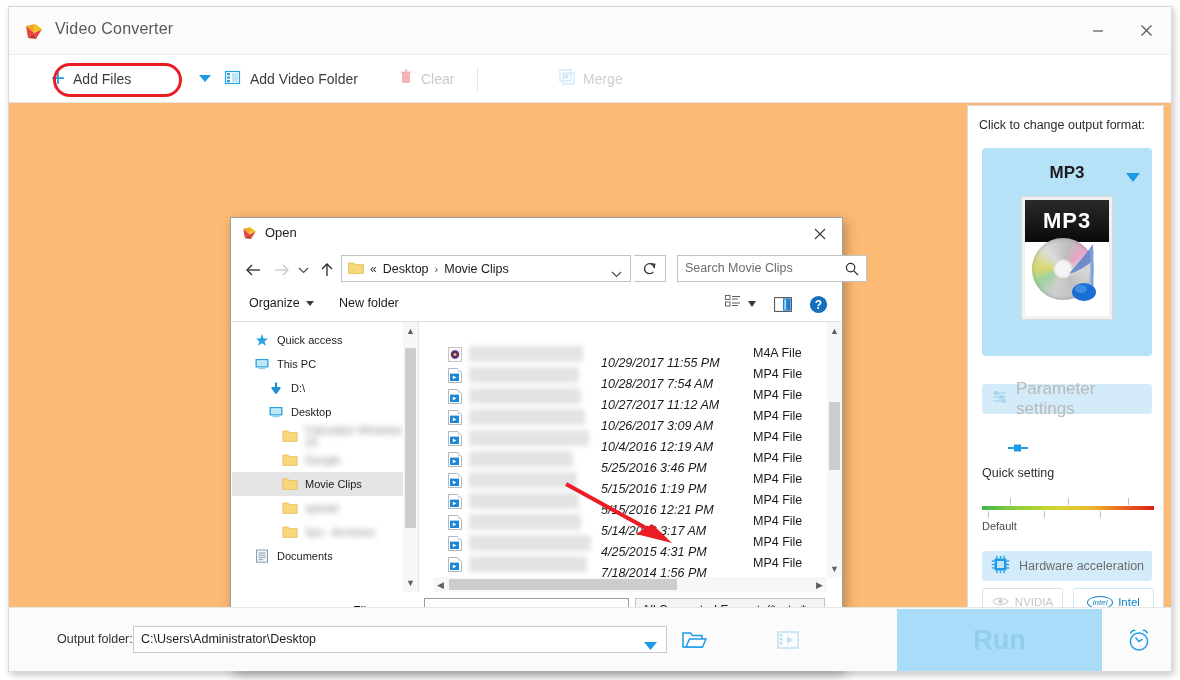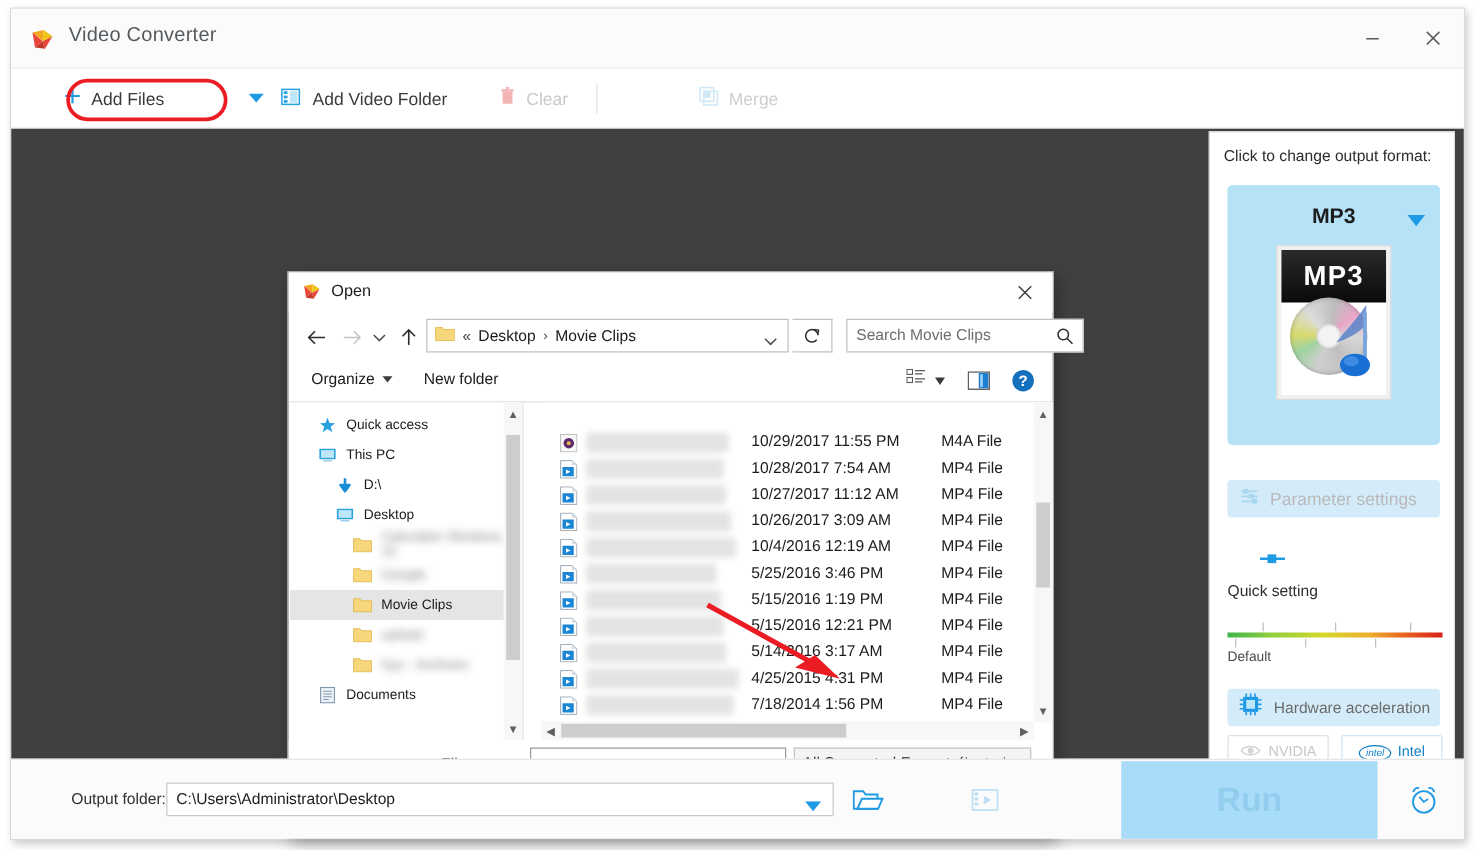--- a/index.html
+++ b/index.html
@@ -65,21 +65,21 @@
   }
   .caret-down {
     width: 0; height: 0;
     border-left: 6px solid transparent; border-right: 6px solid transparent;
     border-top: 7px solid #1e9ae5;
   }
 
   
   #body-area {
     position: absolute; left: 0; top: 96px; right: 0; bottom: 64px;
-    background: #404040;
+    background: #fdba74;
   }
 
   
   #right-panel {
     position: absolute; right: 7px; top: 2px;
     width: 197px; height: 508px;
     background: #fff;
     border: 1px solid #dcdcdc;
   }
   #output-format-label {
@@ -123,21 +123,21 @@
   #thumb-note {
     position:absolute; right:6px; top:40px; width:40px; height:70px;
   }
 
   #parameter-settings {
     position: absolute; left: 14px; top: 278px;
     width: 170px; height: 30px;
     background: #d4ecfa; border-radius: 3px;
     display:flex; align-items:center; gap:8px; padding-left:10px;
   }
-  #parameter-settings .ps-label { font-size:14px; color:#b9b9b9; }
+  #parameter-settings .ps-label { font-size:17px; color:#b9b9b9; }
 
   #quick-setting {
     position: absolute; left: 14px; top: 334px;
     display:flex; align-items:center; gap:8px;flex-direction:column;
   }
   #quick-setting .qs-label { font-size:12.5px; color:#2f2f2f; }
 
   #quality-slider { position:absolute; left:14px; top:390px; width:172px; height:34px; }
   #quality-bar {
     position:absolute; left:0; top:10px; width:172px; height:4px;
@@ -261,21 +261,21 @@
   
   #file-pane { position:absolute; left:202px; top:0; right:0; bottom:0; background:#fff; }
   #file-head { position:absolute; left:0; top:0; right:0; height:22px; }
   .col-head { position:absolute; top:3px; font-size:12.5px; color:#1b1b1b; }
   .col-div { position:absolute; top:2px; width:1px; height:17px; background:#e2e2e2; }
   #sort-chev { position:absolute; left:152px; top:-5px; color:#4a4a4a; }
 
   .file-row { position:absolute; left:0; right:0; height:21px; }
   .file-icon { position:absolute; left:15px; top:3px; width:14px; height:15px; }
   .file-name { position:absolute; left:36px; top:2px; height:16px; border-radius:2px; }
-  .file-date { position:absolute; left:168px; top:2px; font-size:12.5px; color:#1b1b1b; white-space:nowrap; }
+  .file-date { position:absolute; left:168px; top:12px; font-size:12.5px; color:#1b1b1b; white-space:nowrap;font-style:italic; }
   .file-type { position:absolute; left:320px; top:2px; font-size:12.5px; color:#1b1b1b; white-space:nowrap; }
 
   #file-vscroll { position:absolute; right:0; top:0; width:15px; bottom:14px; background:#f7f7f7; }
   #file-vsb-thumb { position:absolute; left:2px; top:80px; width:11px; height:68px; background:#cdcdcd; }
   #file-hscroll { position:absolute; left:0; right:15px; bottom:0; height:15px; background:#f7f7f7; }
   #file-hsb-thumb { position:absolute; left:16px; top:2px; width:228px; height:11px; background:#cdcdcd; }
   .hsb-arrow { position:absolute; top:0; width:15px; height:15px; display:flex; align-items:center; justify-content:center; color:#606060; font-size:9px;}
 
   
   #dlg-footer { position:absolute; left:0; right:0; bottom:0; height:78px; background:#fff; }

